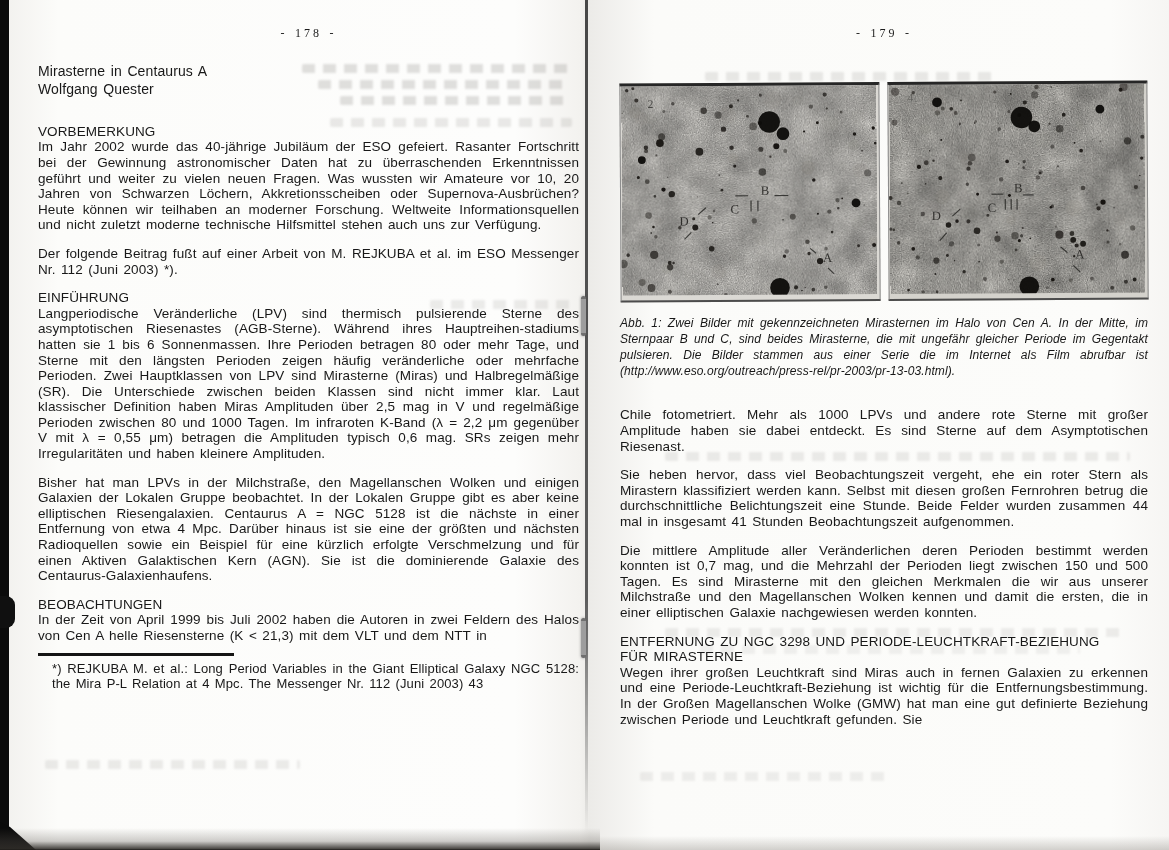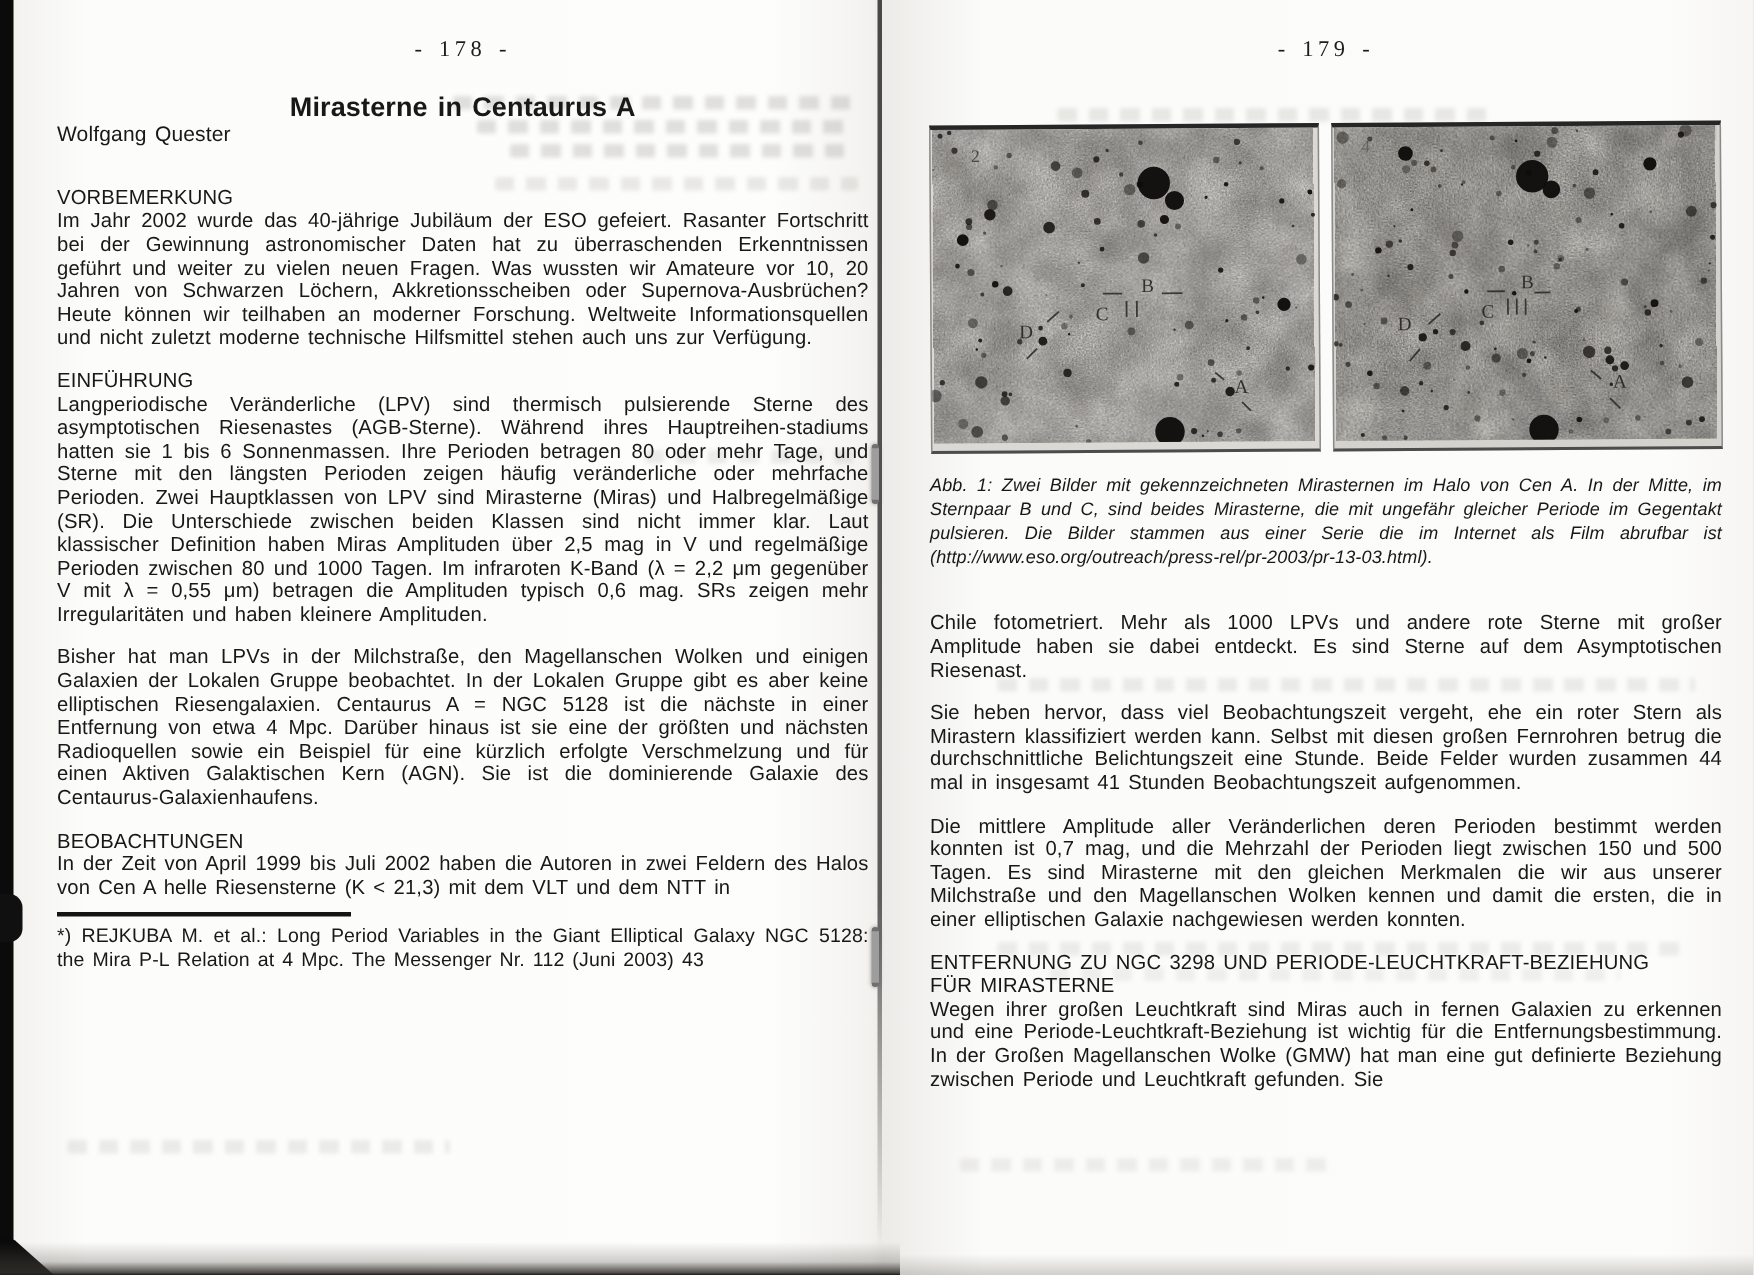--- a/index.html
+++ b/index.html
@@ -20,29 +20,29 @@
     background:linear-gradient(180deg,#474747,#5c5c5c 72%,rgba(92,92,92,0));filter:blur(.4px);}
   .staple{position:absolute;left:581px;width:5px;height:34px;background:#9d9d9d;border-radius:3px;
     border-top:3px solid #6f6f6f;border-bottom:3px solid #6f6f6f;box-shadow:0 0 3px rgba(80,80,80,.6);}
   .staple.s1{top:296px;} .staple.s2{top:618px;}
   .ghost{position:absolute;height:9px;border-radius:2px;filter:blur(1.3px);opacity:.5;
     background:repeating-linear-gradient(90deg,rgba(125,122,118,.45) 0 13px,rgba(125,122,118,0) 13px 21px);}
   
   .page-col{position:absolute;top:26px;font-size:13.5px;line-height:15.6px;letter-spacing:.1px;word-spacing:1.6px;}
   .page-left{left:38px;width:541px;}
   .page-right{left:620px;width:528px;}
-  .pageno{text-align:center;font-family:"Liberation Serif",serif;font-size:15px;letter-spacing:3px;margin:0 0 22px 0;color:#1c1c1c;}
+  .pageno{text-align:center;font-family:"Liberation Serif",serif;font-size:12px;letter-spacing:3px;margin:0 0 22px 0;color:#1c1c1c;}
   .page-right .pageno{margin-bottom:40px;}
-  .title{text-align:center;font-weight:700;font-size:18px;margin:0 0 3px 0;}
+  .title{font-weight:400;font-size:14px;margin:0 0 3px 0;}
   .author{text-align:left;font-size:14px;margin:0 0 26px 0;}
   .shead{margin:13px 0 0 0;font-weight:400;}
   p.body{margin:0 0 0 0;text-align:justify;}
   p.body + p.body{margin-top:13px;}
   .fnrule{width:196px;height:3px;background:#141414;margin:9px 0 5px 0;}
-  .footnote{font-size:13px;line-height:15.2px;text-align:justify;}
+  .footnote{font-size:13px;line-height:15.2px;text-align:justify;margin-left:14px;}
   
   .figure-row{display:flex;gap:8px;transform:rotate(-.35deg);}
   .frame{width:258px;height:214px;background:#dbd9d4;border-top:3px solid #262626;border-bottom:2px solid #4c4c4c;
     border-left:1px solid #8a8a8a;border-right:1px solid #8a8a8a;overflow:hidden;}
   .frame.dark{background:#d4d2cc;}
   svg.starfield{display:block;}
   .caption{margin-top:14px;font-style:italic;font-size:12px;line-height:16.2px;text-align:justify;word-spacing:1px;}
   .caption + p.body{margin-top:28px;}
 </style>
 </head>
@@ -71,20 +71,21 @@
   <div class="ghost" style="left:700px;top:645px;width:380px;opacity:.22"></div>
   <div class="ghost" style="left:640px;top:772px;width:245px;opacity:.25"></div>
 
   <div class="page-col page-left">
     <div class="pageno">- 178 -</div>
     <div class="title">Mirasterne in Centaurus A</div>
     <div class="author">Wolfgang Quester</div>
 
     <div class="shead" style="margin-top:0">VORBEMERKUNG</div>
     <p class="body">Im Jahr 2002 wurde das 40-jährige Jubiläum der ESO gefeiert. Rasanter Fortschritt bei der Gewinnung astronomischer Daten hat zu überraschenden Erkenntnissen geführt und weiter zu vielen neuen Fragen. Was wussten wir Amateure vor 10, 20 Jahren von Schwarzen Löchern, Akkretionsscheiben oder Supernova-Ausbrüchen? Heute können wir teilhaben an moderner Forschung. Weltweite Informationsquellen und nicht zuletzt moderne technische Hilfsmittel stehen auch uns zur Verfügung.</p>
+    <p class="body">Der folgende Beitrag fußt auf einer Arbeit von M. REJKUBA et al. im ESO Messenger Nr. 112 (Juni 2003) *).</p>
 
     <div class="shead">EINFÜHRUNG</div>
     <p class="body">Langperiodische Veränderliche (LPV) sind thermisch pulsierende Sterne des asymptotischen Riesenastes (AGB-Sterne). Während ihres Hauptreihen-stadiums hatten sie 1 bis 6 Sonnenmassen. Ihre Perioden betragen 80 oder mehr Tage, und Sterne mit den längsten Perioden zeigen häufig veränderliche oder mehrfache Perioden. Zwei Hauptklassen von LPV sind Mirasterne (Miras) und Halbregelmäßige (SR). Die Unterschiede zwischen beiden Klassen sind nicht immer klar. Laut klassischer Definition haben Miras Amplituden über 2,5 mag in V und regelmäßige Perioden zwischen 80 und 1000 Tagen. Im infraroten K-Band (λ = 2,2 μm gegenüber V mit λ = 0,55 μm) betragen die Amplituden typisch 0,6 mag. SRs zeigen mehr Irregularitäten und haben kleinere Amplituden.</p>
     <p class="body">Bisher hat man LPVs in der Milchstraße, den Magellanschen Wolken und einigen Galaxien der Lokalen Gruppe beobachtet. In der Lokalen Gruppe gibt es aber keine elliptischen Riesengalaxien. Centaurus A = NGC 5128 ist die nächste in einer Entfernung von etwa 4 Mpc. Darüber hinaus ist sie eine der größten und nächsten Radioquellen sowie ein Beispiel für eine kürzlich erfolgte Verschmelzung und für einen Aktiven Galaktischen Kern (AGN). Sie ist die dominierende Galaxie des Centaurus-Galaxienhaufens.</p>
 
     <div class="shead">BEOBACHTUNGEN</div>
     <p class="body">In der Zeit von April 1999 bis Juli 2002 haben die Autoren in zwei Feldern des Halos von Cen A helle Riesensterne (K &lt; 21,3) mit dem VLT und dem NTT in</p>
 
     <div class="fnrule"></div>
     <div class="footnote">*) REJKUBA M. et al.: Long Period Variables in the Giant Elliptical Galaxy NGC 5128: the Mira P-L Relation at 4 Mpc. The Messenger Nr. 112 (Juni 2003) 43</div>

